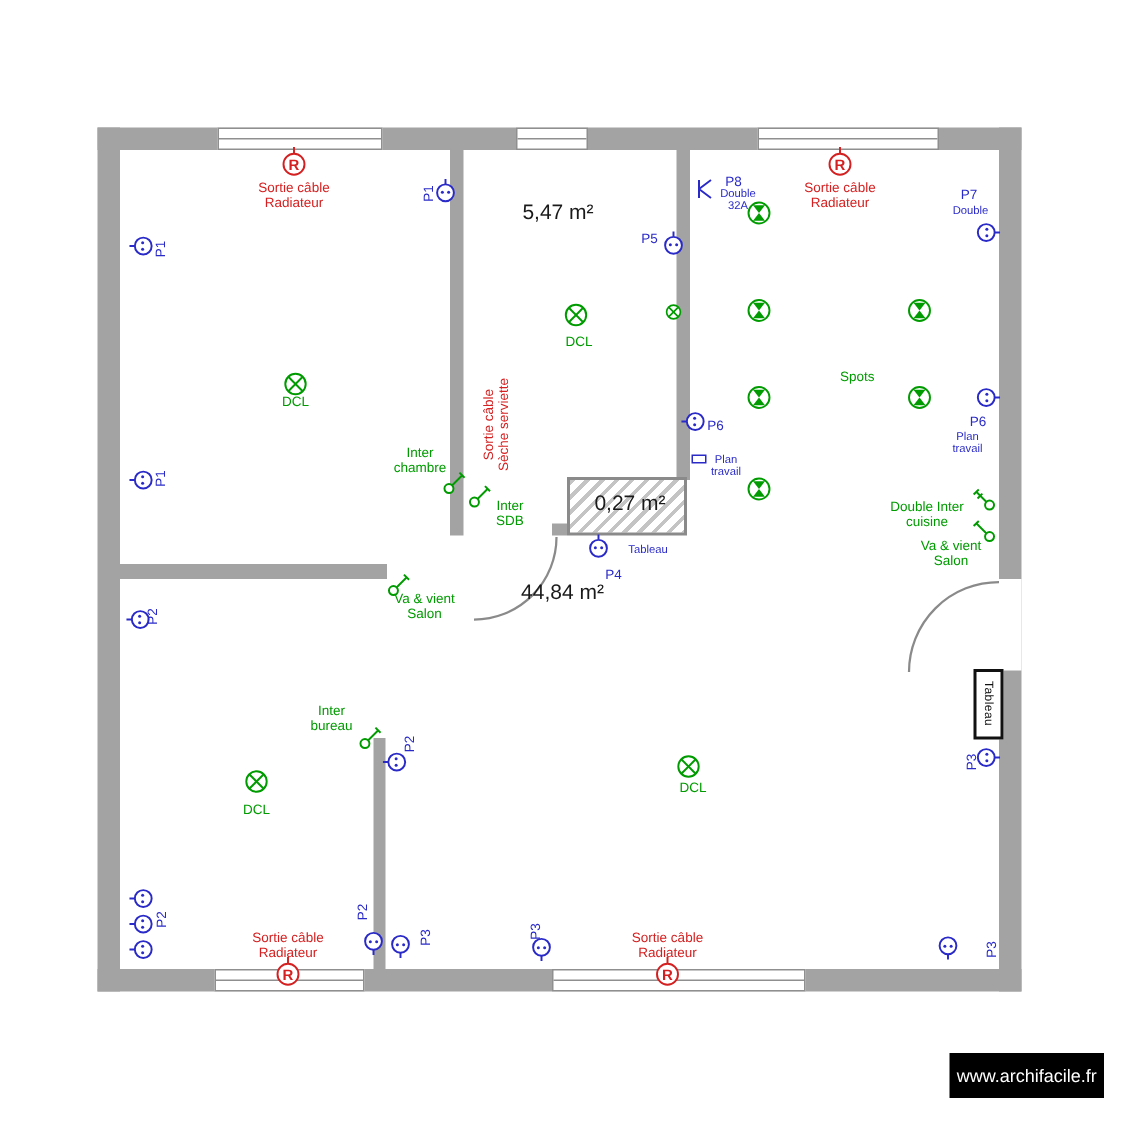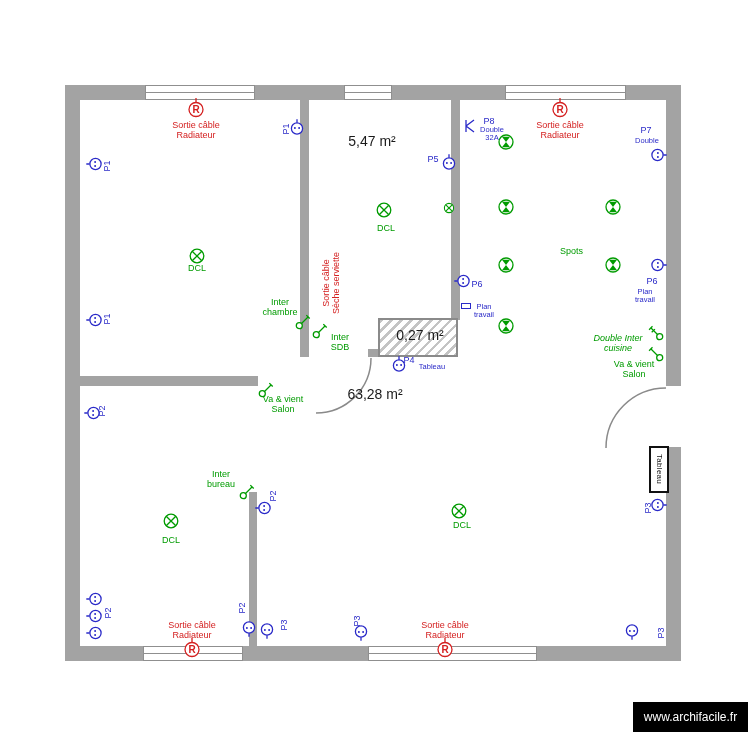--- a/index.html
+++ b/index.html
@@ -14,21 +14,21 @@
   .door{position:absolute;z-index:2}
   .sym{position:absolute;z-index:4;transform:translate(-50%,-50%);line-height:0}
   .lbl{position:absolute;z-index:5;transform:translate(-50%,-50%);font-size:9px;line-height:1.12;
        text-align:center;white-space:pre-line}
   .lbl.rot{transform:translate(-50%,-50%) rotate(-90deg)}
   .lbl.big{font-size:14px;font-weight:400}
   .lbl.small{font-size:7.5px}
   .tableau{position:absolute;left:649px;top:446px;width:20px;height:47px;border:2px solid #111;
            background:#fff;z-index:4;display:flex;align-items:center;justify-content:center}
   .tableau span{writing-mode:vertical-rl;font-size:8px;color:#111;letter-spacing:.3px}
-  .watermark{position:absolute;left:633px;top:702px;width:115px;height:30px;background:#000;color:#fff;
+  .watermark{position:absolute;left:633px;top:702px;width:103px;height:30px;background:#000;color:#fff;
              font-size:12px;display:flex;align-items:center;justify-content:center;z-index:6}
 </style>
 </head>
 <body>
 
 <div class="plan">
 
   <div class="wall" style="left:65px;top:85px;width:616px;height:15px"></div>
   <div class="wall" style="left:65px;top:646px;width:616px;height:15px"></div>
   <div class="wall" style="left:65px;top:85px;width:15px;height:576px"></div>
@@ -289,21 +289,21 @@
       <div class="sym" style="left: 470px; top: 126px; transform: translate(-50%, -50%) rotate(0deg);"><svg width="15" height="15" viewBox="0 0 15 15">
           <path d="M3.5 1.5 V13.5 M3.5 7.5 L11.5 1.5 M3.5 7.5 L11.5 13.5" fill="none" stroke="#2a2ac8" stroke-width="1.3"></path>
         </svg></div>
       <div class="sym" style="left: 466px; top: 306px; transform: translate(-50%, -50%) rotate(0deg);"><svg width="11" height="9" viewBox="0 0 11 9">
           <rect x="1" y="2" width="9" height="5" fill="none" stroke="#2a2ac8" stroke-width="1"></rect>
         </svg></div>
     </div>
   <div>
       <div class="lbl big" style="left: 372px; top: 142px; color: rgb(26, 26, 26);">5,47 m²</div>
       <div class="lbl big" style="left: 420px; top: 336px; color: rgb(26, 26, 26);">0,27 m²</div>
-      <div class="lbl big" style="left: 375px; top: 395px; color: rgb(26, 26, 26);">63,28 m²</div>
+      <div class="lbl big" style="left: 375px; top: 395px; color: rgb(26, 26, 26);">44,84 m²</div>
       <div class="lbl" style="left: 196px; top: 130px; color: rgb(212, 32, 32);">Sortie câble
 Radiateur</div>
       <div class="lbl" style="left: 560px; top: 130px; color: rgb(212, 32, 32);">Sortie câble
 Radiateur</div>
       <div class="lbl" style="left: 192px; top: 630px; color: rgb(212, 32, 32);">Sortie câble
 Radiateur</div>
       <div class="lbl" style="left: 445px; top: 630px; color: rgb(212, 32, 32);">Sortie câble
 Radiateur</div>
       <div class="lbl rot" style="left: 331px; top: 283px; color: rgb(212, 32, 32);">Sortie câble
 Sèche serviette</div>
@@ -313,42 +313,42 @@
       <div class="lbl" style="left: 462px; top: 525px; color: rgb(0, 155, 0);">DCL</div>
       <div class="lbl" style="left: 549px; top: 251px; color: rgb(0, 155, 0); padding-left: 45px;">Spots</div>
       <div class="lbl" style="left: 280px; top: 307px; color: rgb(0, 155, 0);">Inter
 chambre</div>
       <div class="lbl" style="left: 340px; top: 342px; color: rgb(0, 155, 0);">Inter
 SDB</div>
       <div class="lbl" style="left: 283px; top: 404px; color: rgb(0, 155, 0);">Va &amp; vient
 Salon</div>
       <div class="lbl" style="left: 221px; top: 479px; color: rgb(0, 155, 0);">Inter
 bureau</div>
-      <div class="lbl" style="left: 618px; top: 343px; color: rgb(0, 155, 0); font-style: italic;">Double Inter
+      <div class="lbl" style="left: 618px; top: 343px; color: rgb(0, 155, 0);">Double Inter
 cuisine</div>
       <div class="lbl" style="left: 634px; top: 369px; color: rgb(0, 155, 0);">Va &amp; vient
 Salon</div>
       <div class="lbl rot" style="left: 286px; top: 129px; color: rgb(42, 42, 200);">P1</div>
       <div class="lbl rot" style="left: 107px; top: 166px; color: rgb(42, 42, 200);">P1</div>
       <div class="lbl rot" style="left: 107px; top: 319px; color: rgb(42, 42, 200);">P1</div>
       <div class="lbl rot" style="left: 102px; top: 411px; color: rgb(42, 42, 200);">P2</div>
       <div class="lbl rot" style="left: 108px; top: 613px; color: rgb(42, 42, 200);">P2</div>
       <div class="lbl" style="left: 433px; top: 159px; color: rgb(42, 42, 200);">P5</div>
       <div class="lbl" style="left: 489px; top: 121px; color: rgb(42, 42, 200);">P8</div>
       <div class="lbl small" style="left: 492px; top: 134px; color: rgb(42, 42, 200);">Double
 32A</div>
       <div class="lbl" style="left: 646px; top: 130px; color: rgb(42, 42, 200);">P7</div>
       <div class="lbl small" style="left: 647px; top: 141px; color: rgb(42, 42, 200);">Double</div>
       <div class="lbl" style="left: 477px; top: 284px; color: rgb(42, 42, 200);">P6</div>
       <div class="lbl small" style="left: 484px; top: 311px; color: rgb(42, 42, 200);">Plan
 travail</div>
       <div class="lbl" style="left: 652px; top: 281px; color: rgb(42, 42, 200);">P6</div>
       <div class="lbl small" style="left: 645px; top: 296px; color: rgb(42, 42, 200);">Plan
 travail</div>
-      <div class="lbl" style="left: 409px; top: 360px; color: rgb(42, 42, 200);">P4</div>
+      <div class="lbl" style="left: 409px; top: 383px; color: rgb(42, 42, 200);">P4</div>
       <div class="lbl small" style="left: 432px; top: 367px; color: rgb(42, 42, 200);">Tableau</div>
       <div class="lbl rot" style="left: 273px; top: 496px; color: rgb(42, 42, 200);">P2</div>
       <div class="lbl rot" style="left: 242px; top: 608px; color: rgb(42, 42, 200);">P2</div>
       <div class="lbl rot" style="left: 284px; top: 625px; color: rgb(42, 42, 200);">P3</div>
       <div class="lbl rot" style="left: 357px; top: 621px; color: rgb(42, 42, 200);">P3</div>
       <div class="lbl rot" style="left: 661px; top: 633px; color: rgb(42, 42, 200);">P3</div>
       <div class="lbl rot" style="left: 648px; top: 508px; color: rgb(42, 42, 200);">P3</div>
     </div>
 
   <div class="watermark">

